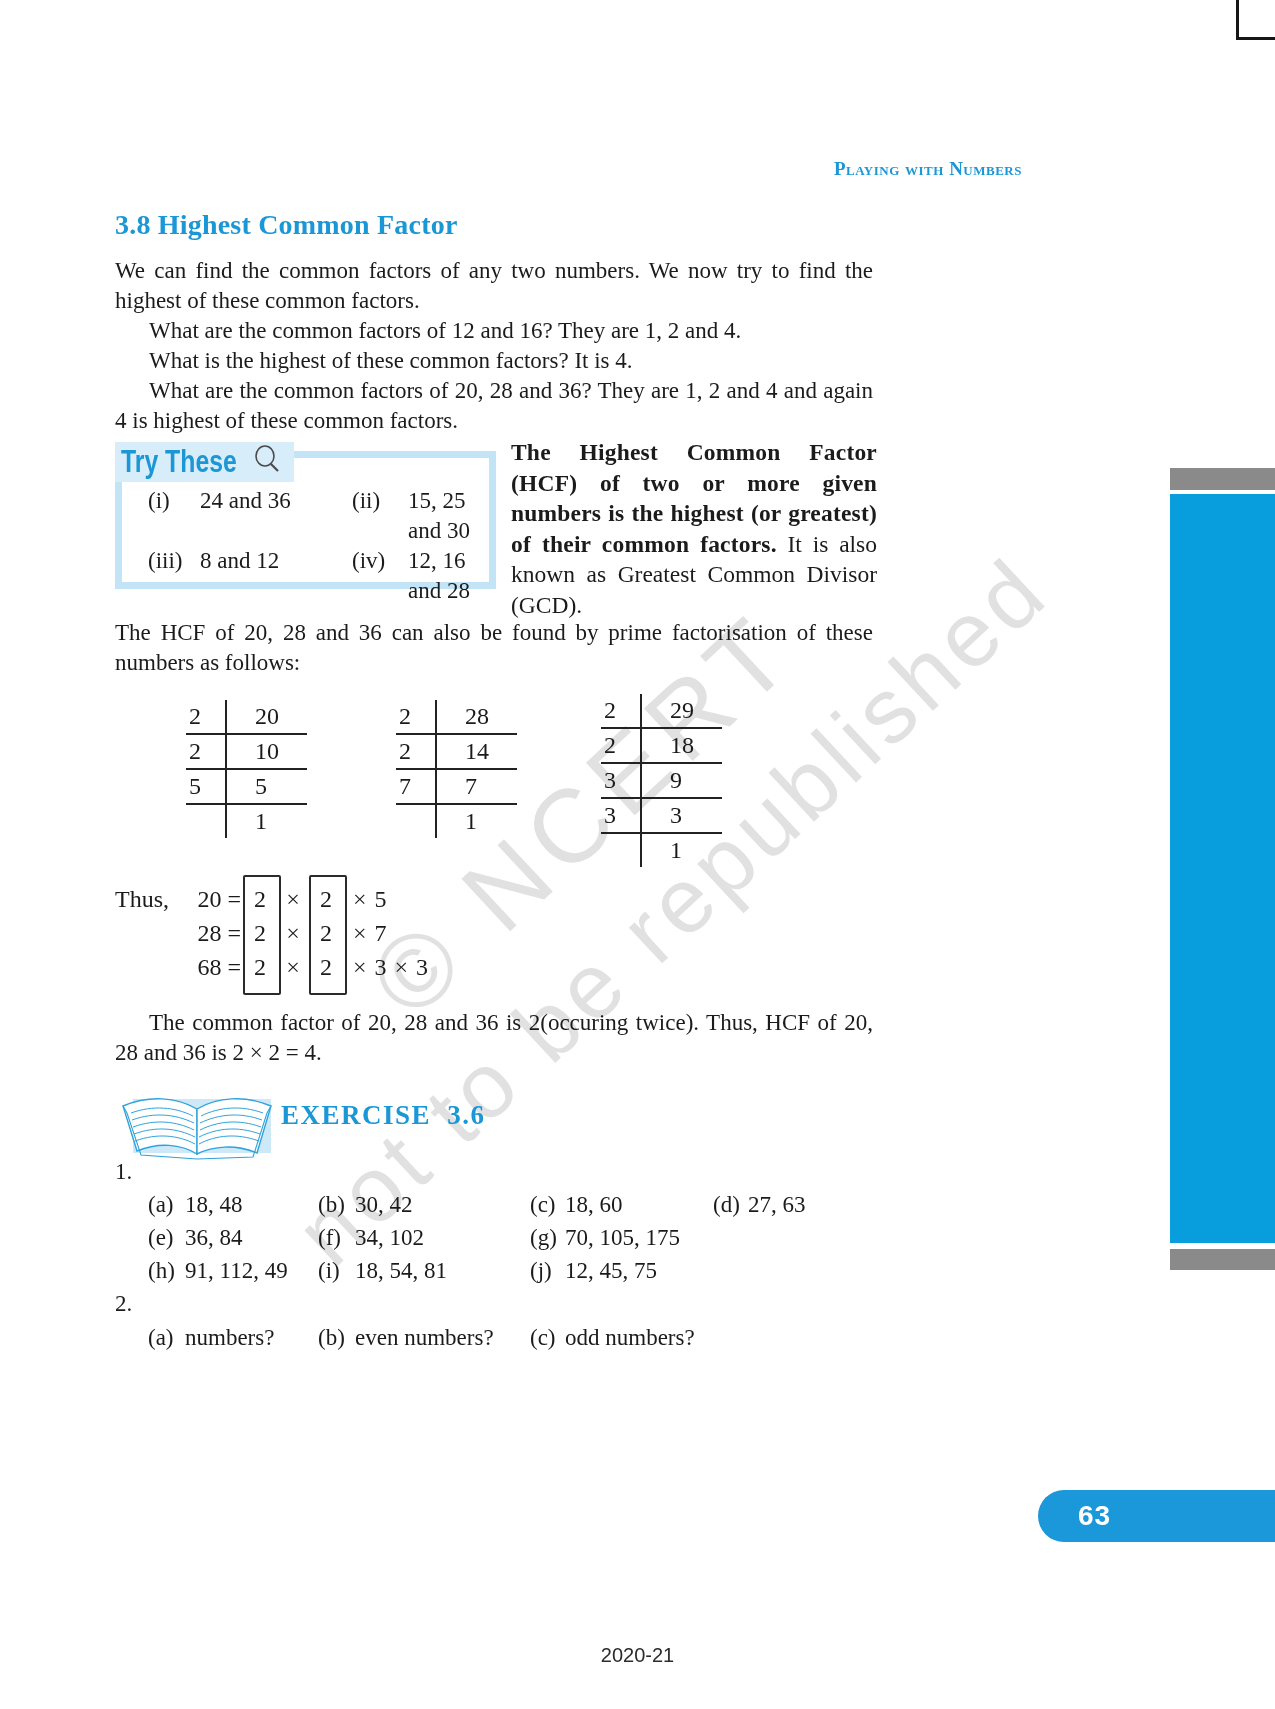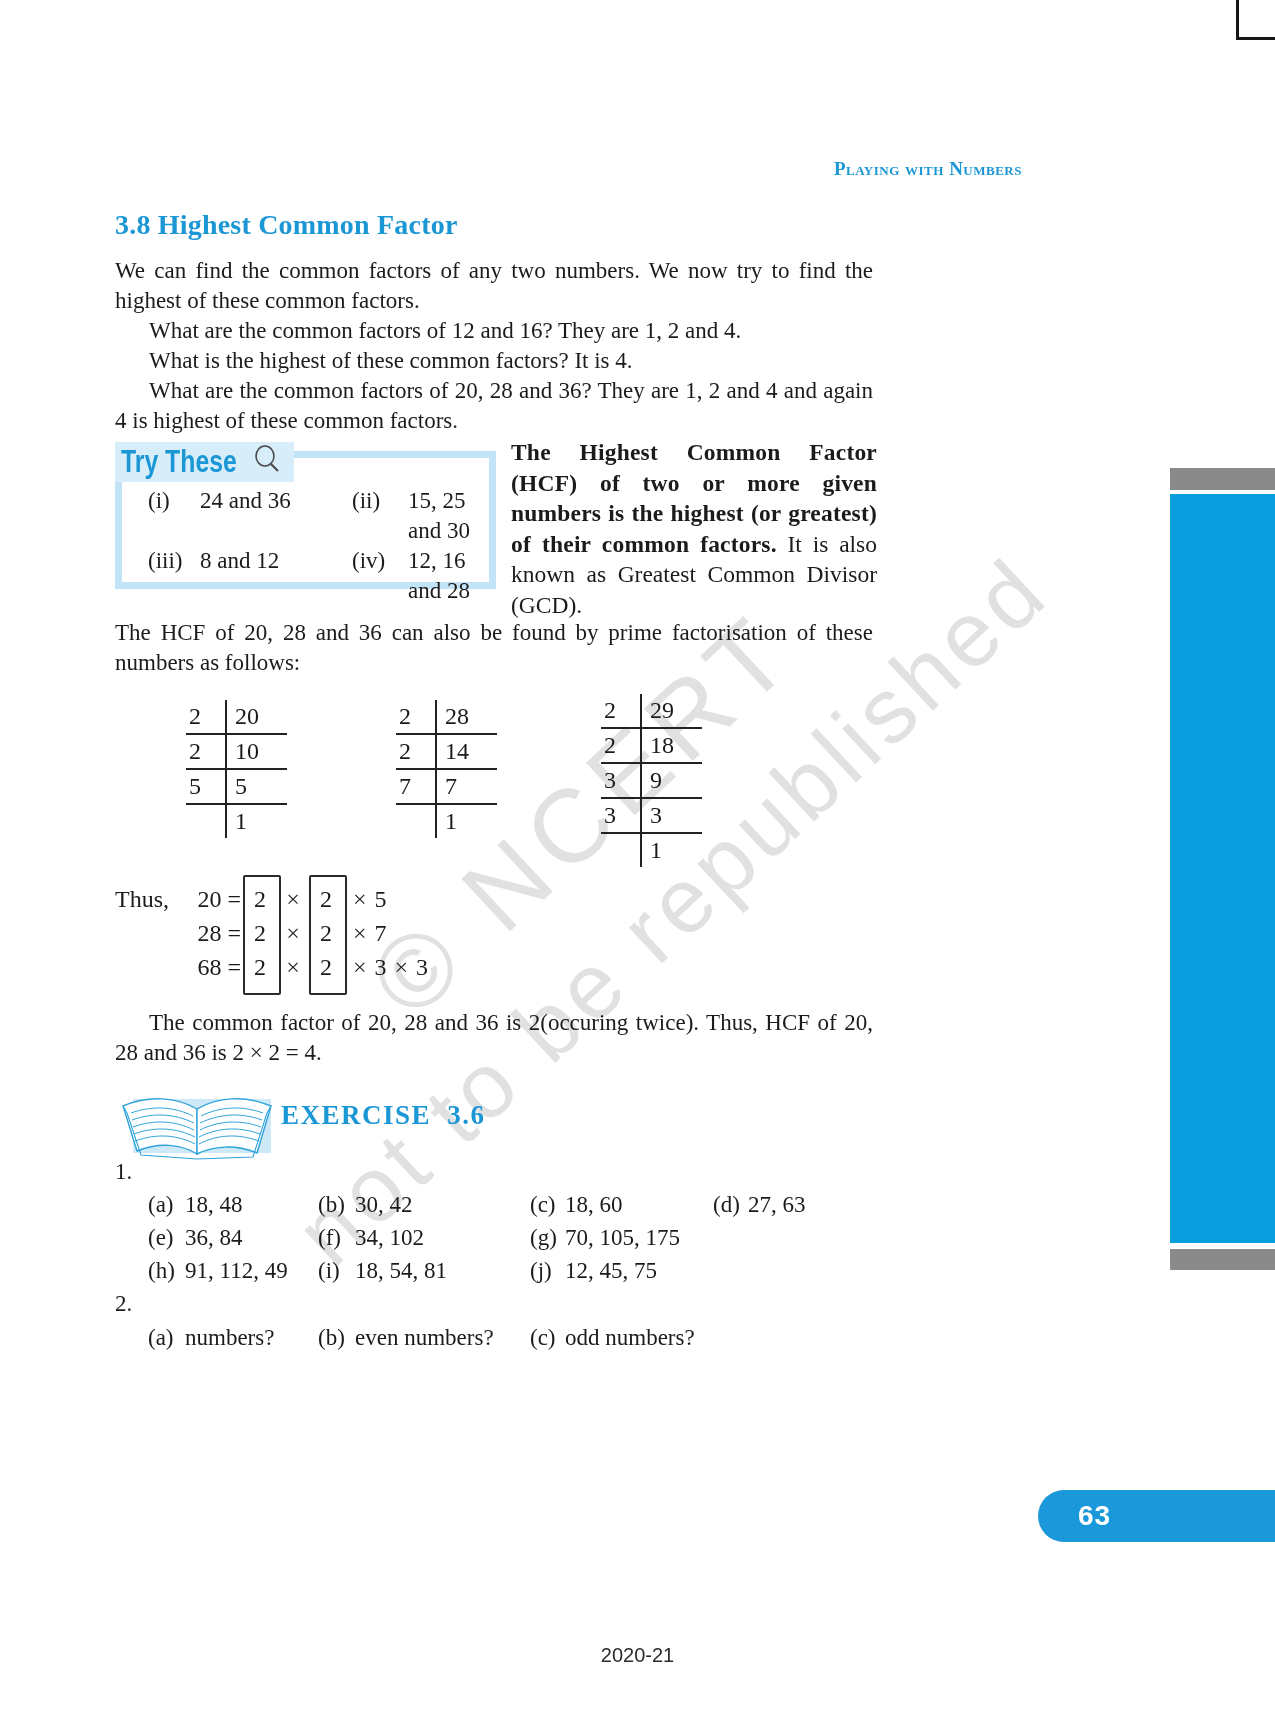--- a/index.html
+++ b/index.html
@@ -51,21 +51,21 @@
   .try-content{padding:26px 0 0 26px;font-size:23px;line-height:30px;}
   .try-grid{display:grid;grid-template-columns:52px 152px 56px auto;margin-top:2px;}
   
   .definition{top:437px;left:511px;width:366px;font-size:23.5px;line-height:30.5px;text-align:justify;}
   .definition b{letter-spacing:.2px;}
   .prime-para{top:618px;left:115px;width:758px;}
   
   .ftable{border-collapse:collapse;font-size:24px;}
   .ftable td{padding:0;height:33px;vertical-align:middle;}
   .ftable td.dv{min-width:26px;text-align:left;padding:0 10px 0 3px;border-right:2px solid #222;}
-  .ftable td.qo{padding:0 6px 0 8px;min-width:46px;margin-left:44px;}
+  .ftable td.qo{padding:0 6px 0 28px;min-width:46px;margin-left:44px;}
   .ftable tr.hr td{border-bottom:2px solid #222;}
   .ft1{top:700px;left:186px;}
   .ft2{top:700px;left:396px;}
   .ft3{top:694px;left:601px;}
   
   .thus{top:882px;left:115px;width:560px;font-size:24px;}
   .thus .trow{display:flex;height:34px;line-height:34px;align-items:center;}
   .thus .tl{width:70px;}
   .thus .lhs{width:56px;text-align:right;}
   .thus .bx{width:38px;text-align:center;}

